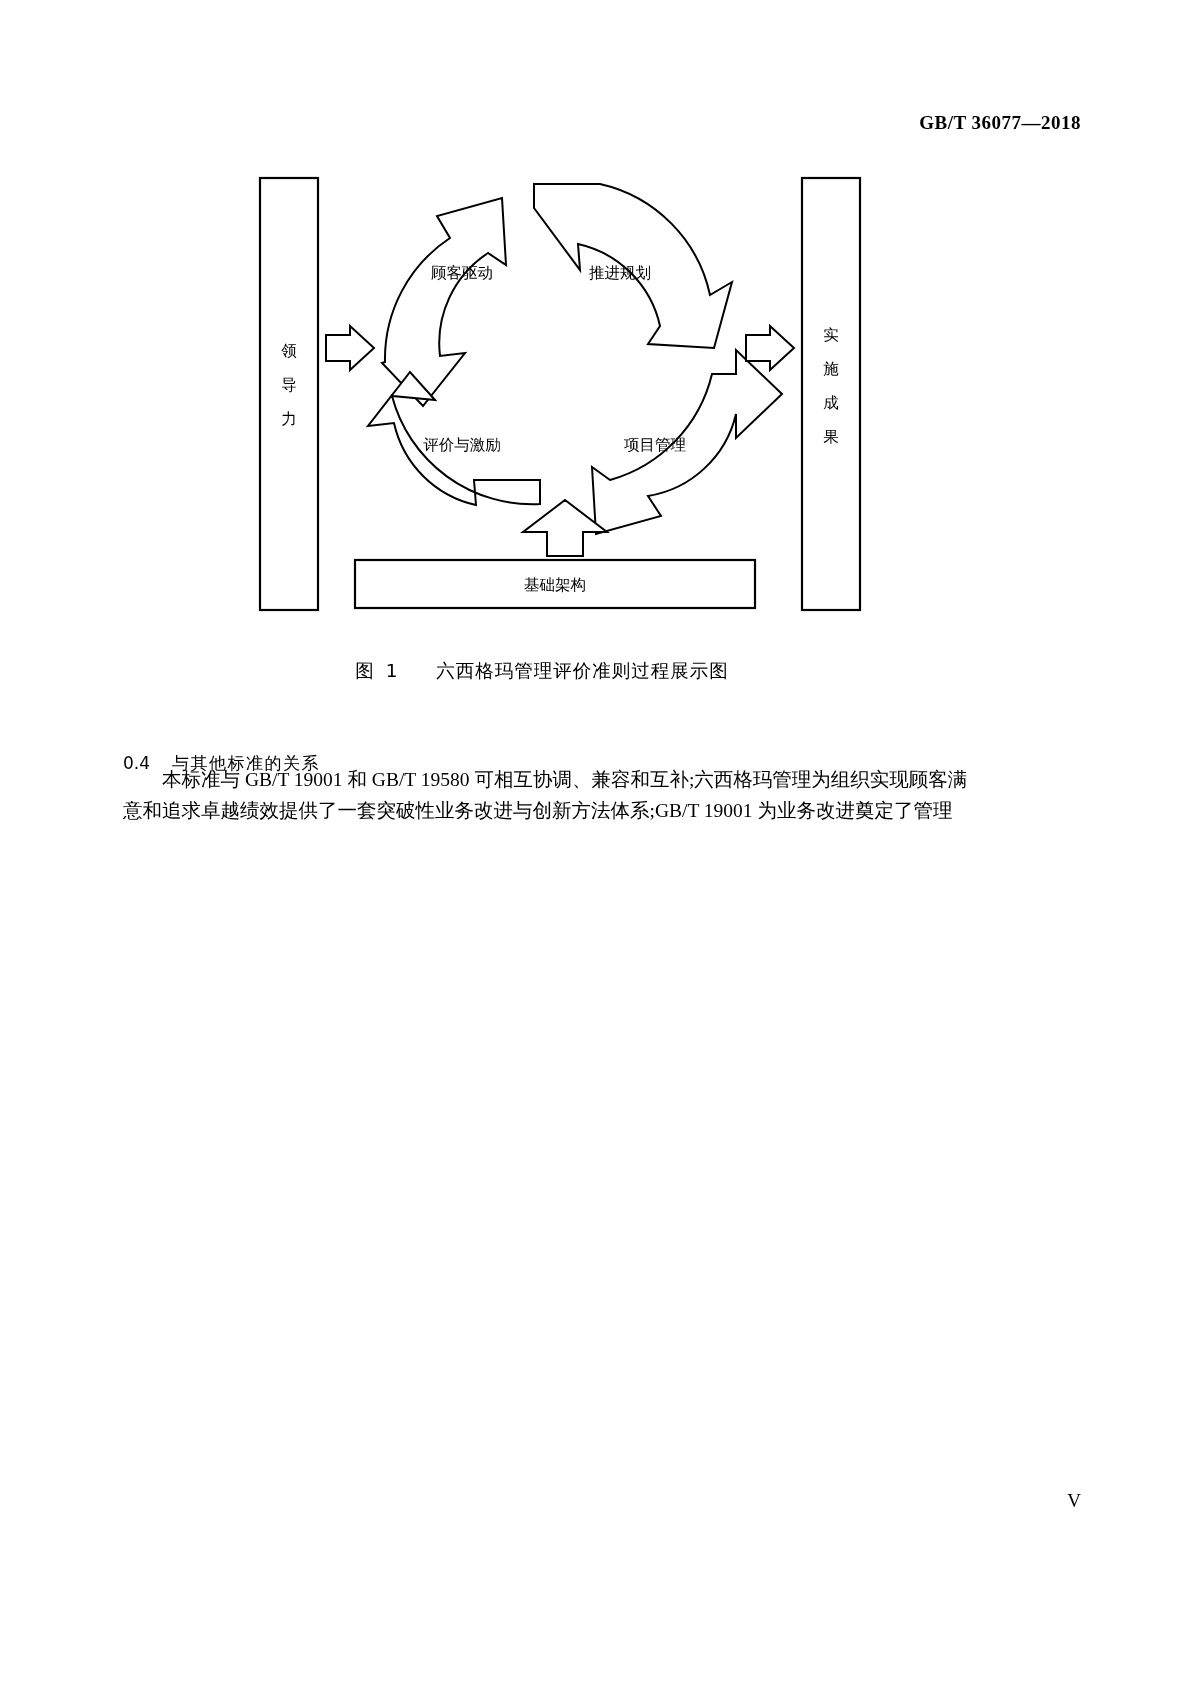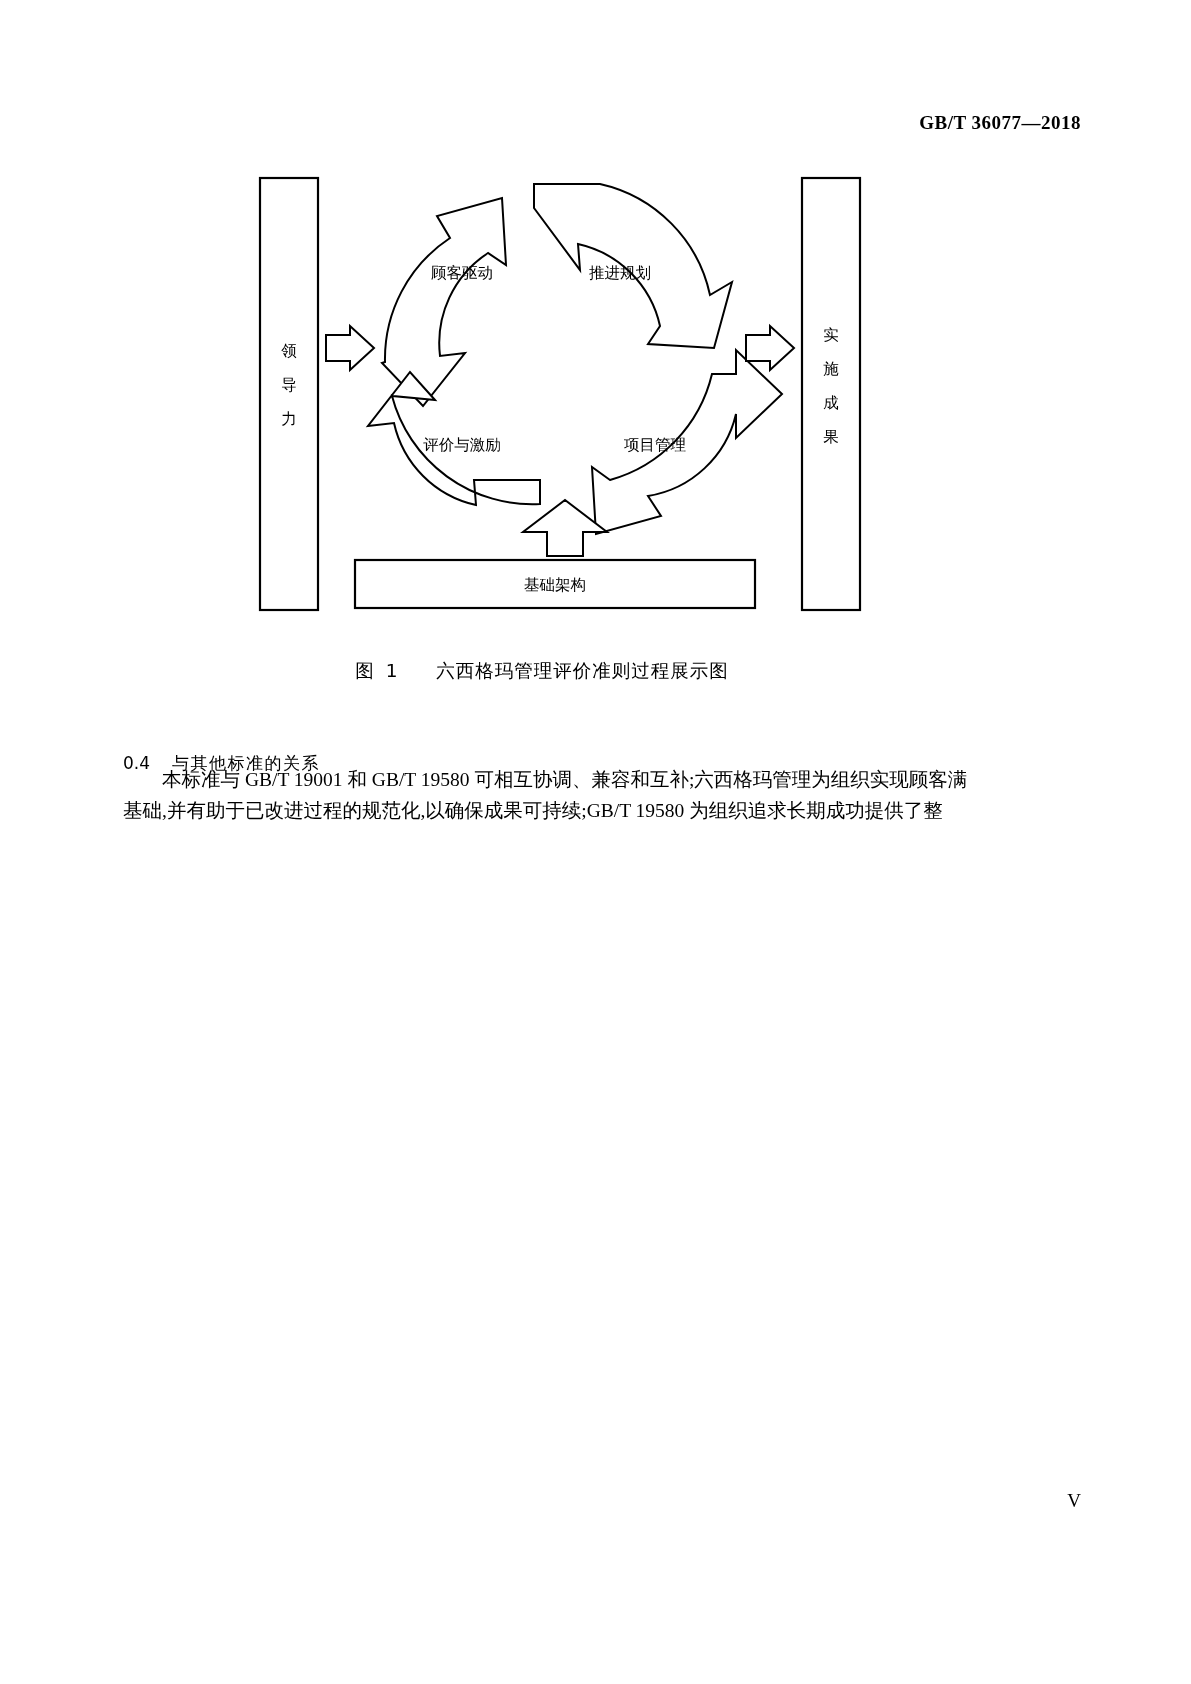--- a/index.html
+++ b/index.html
@@ -212,17 +212,17 @@
   <span>六西格玛管理评价准则过程展示图</span>
 </div>
 
 <div class="section-heading">
   <span class="sec-num">0.4</span><span class="sec-title">与其他标准的关系</span>
 </div>
 
 <div class="body-text">
   <p>
     <span class="body-line first">本标准与 GB/T 19001 和 GB/T 19580 可相互协调、兼容和互补;六西格玛管理为组织实现顾客满</span>
-    <span class="body-line">基础,并有助于已改进过程的规范化,以确保成果可持续;GB/T 19580 为组织追求长期成功提供了整</span>
+    <span class="body-line">意和追求卓越绩效提供了一套突破性业务改进与创新方法体系;GB/T 19001 为业务改进奠定了管理</span>
   </p>
 </div>
 
 <div class="folio">V</div>
 
 </body></html>

